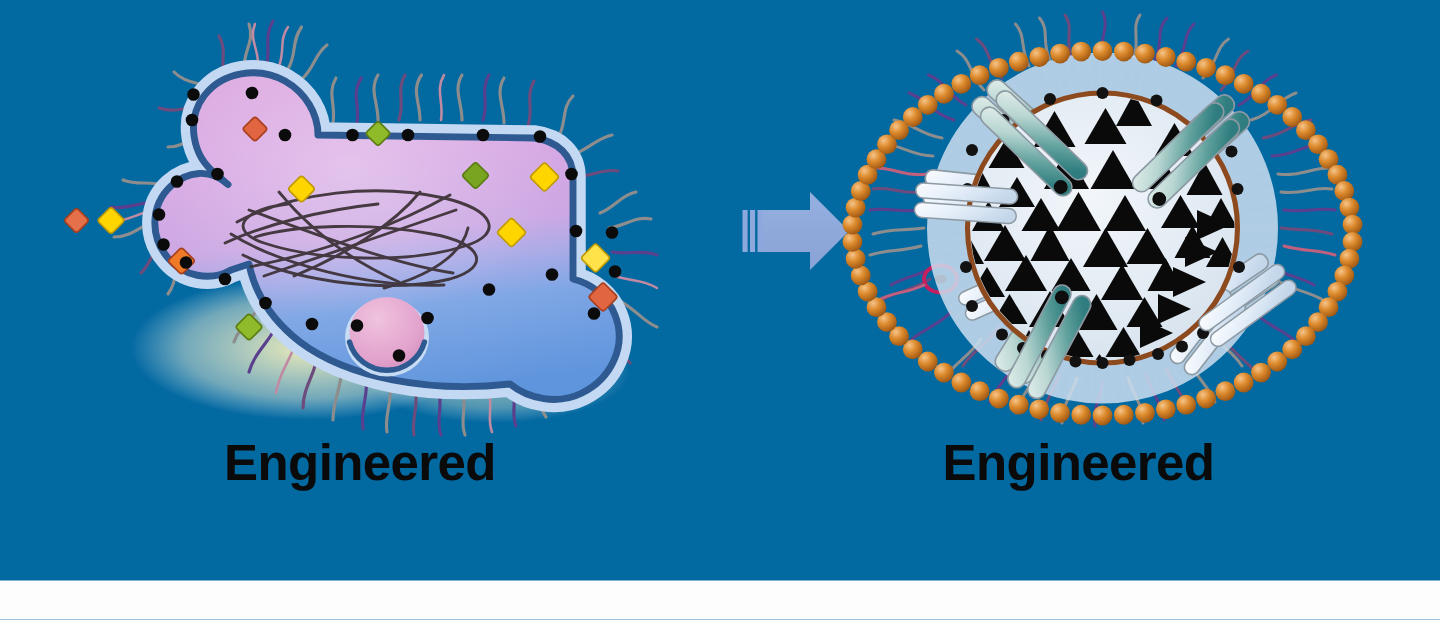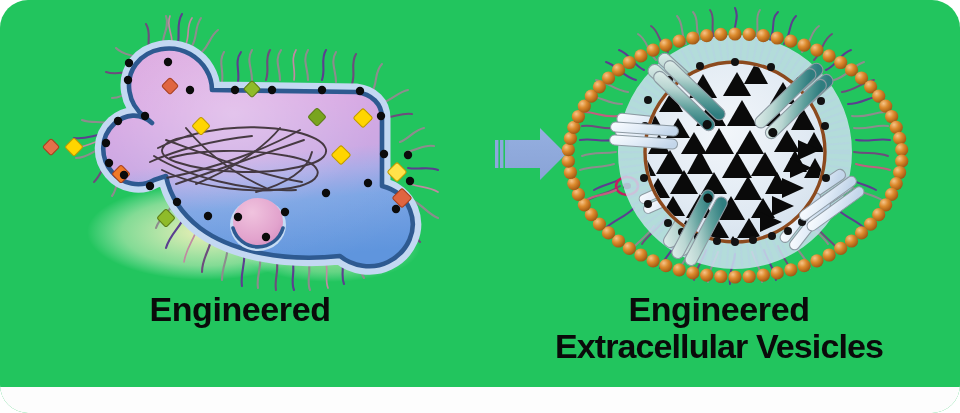--- a/index.html
+++ b/index.html
@@ -8,23 +8,22 @@
     padding: 0;
     background: #ffffff;
   }
   body {
     font-family: "Liberation Sans", sans-serif;
   }
   #figure {
     position: relative;
     width: 960px;
     height: 413px;
-    background: #22c55e;
+    background: #0369a1;
     overflow: hidden;
-    border-radius: 28px;
   }
 
   .svg-stage {
     position: absolute;
     left: 0; top: 0;
     width: 960px;
     height: 413px;
   }
 
   .caption {
@@ -576,18 +575,17 @@
       </g>
     </g>
   </svg>
 
   <div id="caption-left" class="caption panel-caption">
     <span class="line1">Engineered</span>
   </div>
 
   <div id="caption-right" class="caption panel-caption">
     <span class="line1">Engineered</span>
-    <span class="line2">Extracellular Vesicles</span>
   </div>
 
   <div class="bottom-artifact"></div>
 
 </div>
 
 </body></html>

